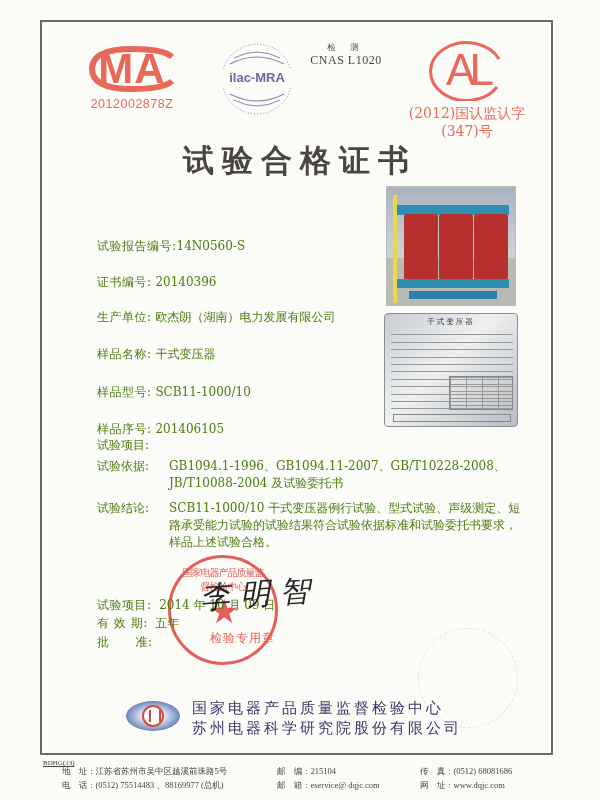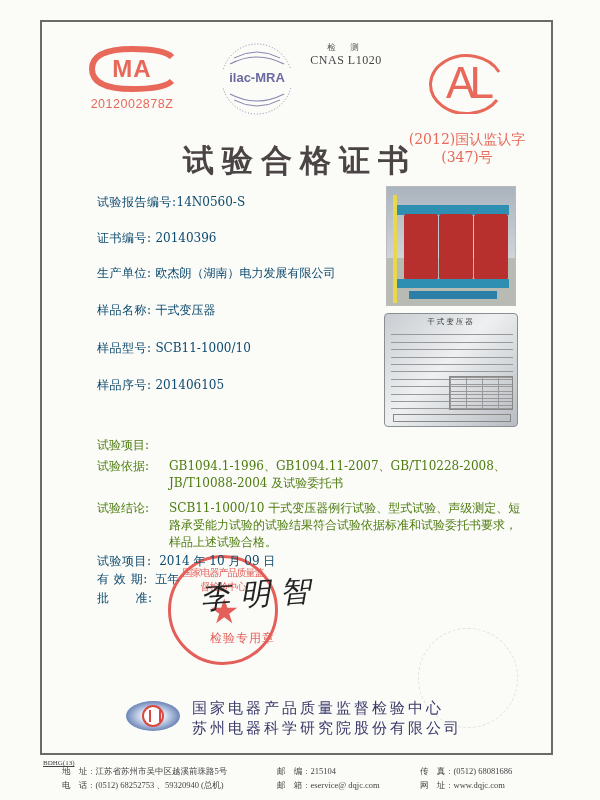--- a/index.html
+++ b/index.html
@@ -3,40 +3,40 @@
 <meta charset="utf-8">
 <style>
   * { box-sizing: border-box; margin: 0; padding: 0; }
   html, body { width: 600px; height: 800px; background: #fbfbf8; overflow: hidden; }
   body { position: relative; font-family: "DejaVu Serif", "Liberation Serif", serif; color: #3a3a3a; }
   .frame { position: absolute; left: 40px; top: 20px; width: 513px; height: 735px; border: 2px solid #6a6a6a; }
 
   .logo { position: absolute; }
   .cma { left: 82px; top: 45px; width: 100px; text-align: center; }
   .cma-mark { width: 96px; height: 48px; position: relative; margin: 0 auto; }
-  .cma-text { position: absolute; left: 0; top: 0; width: 96px; height: 48px; line-height: 48px; font-family: "Liberation Sans", sans-serif; font-size: 24px; font-weight: bold; color: #e8695a; letter-spacing: 1px; }
+  .cma-text { position: absolute; left: 0; top: 0; width: 96px; height: 48px; line-height: 48px; font-family: "Liberation Sans", sans-serif; font-size: 42px; font-weight: bold; color: #e8695a; letter-spacing: 1px; }
   .cma-num { font-family: "Liberation Sans", sans-serif; font-size: 12.5px; color: #e8695a; letter-spacing: 0.5px; margin-top: 4px; }
 
   .ilac { left: 220px; top: 42px; width: 74px; height: 74px; }
   .ilac-text { position: absolute; left: 0; top: 27px; width: 74px; text-align: center; font-family: "Liberation Sans", sans-serif; font-size: 13px; font-weight: bold; color: #6a6aa0; background: #fbfbf8; line-height: 18px; }
 
   .cnas { left: 300px; top: 40px; width: 92px; text-align: center; }
   .cnas-mark { width: 88px; height: 58px; position: relative; margin: 0 auto; }
   .cnas-text { position: absolute; left: 0; top: 14px; width: 88px; text-align: center; font-family: "Liberation Sans", sans-serif; font-style: italic; font-weight: bold; font-size: 19px; color: #fff; }
   .cnas-sub { font-family: "DejaVu Sans", sans-serif; font-size: 8.5px; color: #555; margin-top: 2px; letter-spacing: 6px; }
   .cnas-num { font-family: Liberation Serif, serif; font-size: 12px; color: #444; margin-top: -1px; letter-spacing: 0.5px; }
 
   .al { left: 408px; top: 35px; width: 118px; text-align: center; }
-  .al-mark { width: 80px; height: 62px; position: relative; margin: 17px auto; }
+  .al-mark { width: 80px; height: 62px; position: relative; margin: 4px auto; }
   .al-text { position: absolute; left: 0; top: 4px; width: 80px; text-align: center; font-family: "Liberation Sans", sans-serif; font-size: 44px; color: #e8695a; line-height: 54px; letter-spacing: -6px; }
   .al-num { font-family: "DejaVu Serif", serif; font-size: 14px; color: #e8695a; margin-top: 4px; }
 
   .title { position: absolute; left: 0; width: 600px; top: 140px; text-align: center; font-family: "DejaVu Sans", sans-serif; font-size: 31px; color: #4a4444; letter-spacing: 8px; }
 
-  .field { position: absolute; left: 97px; font-size: 12px; color: #0c4a6e; white-space: nowrap; }
+  .field { position: absolute; left: 97px; font-size: 12px; color: #4d7c0f; white-space: nowrap; margin-top: 44px; }
   .field .lbl { letter-spacing: 0.5px; }
 
   .photo { position: absolute; left: 386px; top: 186px; width: 130px; height: 120px; background: #c8ccd2; overflow: hidden; border: 1px solid #bbb; }
   .photo .sky { position: absolute; left: 0; top: 0; width: 100%; height: 60%; background: linear-gradient(#aab4be, #d0d4d8); }
   .photo .floor { position: absolute; left: 0; bottom: 0; width: 100%; height: 40%; background: #b8bab4; }
   .photo .beam-top { position: absolute; left: 10px; top: 18px; width: 112px; height: 10px; background: #2f8fb3; }
   .photo .beam-bot { position: absolute; left: 10px; top: 92px; width: 112px; height: 9px; background: #2f8fb3; }
   .photo .base { position: absolute; left: 22px; top: 104px; width: 88px; height: 8px; background: #2c7fa6; }
   .photo .coil { position: absolute; top: 27px; width: 34px; height: 66px; background: #b8302e; border-radius: 3px; }
   .photo .c1 { left: 17px; } .photo .c2 { left: 52px; } .photo .c3 { left: 87px; }
@@ -200,21 +200,21 @@
     <div class="ring"></div>
   </div>
 <div class="org" style="top:699px">国家电器产品质量监督检验中心</div>
 <div class="org" style="top:719px">苏州电器科学研究院股份有限公司</div>
 
 <div class="code">BDHG(13)</div>
 <div class="foot" style="left:62px; top:766px">
   <span class="fl">地  址:</span><span>江苏省苏州市吴中区越溪前珠路5号</span>
 </div>
 <div class="foot" style="left:62px; top:780px">
-  <span class="fl">电  话:</span><span>(0512) 68252753 、59320940 (总机)</span>
+  <span class="fl">电  话:</span><span>(0512) 75514483 、88169977 (总机)</span>
 </div>
 <div class="foot" style="left:277px; top:766px">
   <span class="fl">邮  编:</span><span>215104</span>
 </div>
 <div class="foot" style="left:277px; top:780px">
   <span class="fl">邮  箱:</span><span>eservice@ dqjc.com</span>
 </div>
 <div class="foot" style="left:420px; top:766px">
   <span class="fl">传  真:</span><span>(0512) 68081686</span>
 </div>

